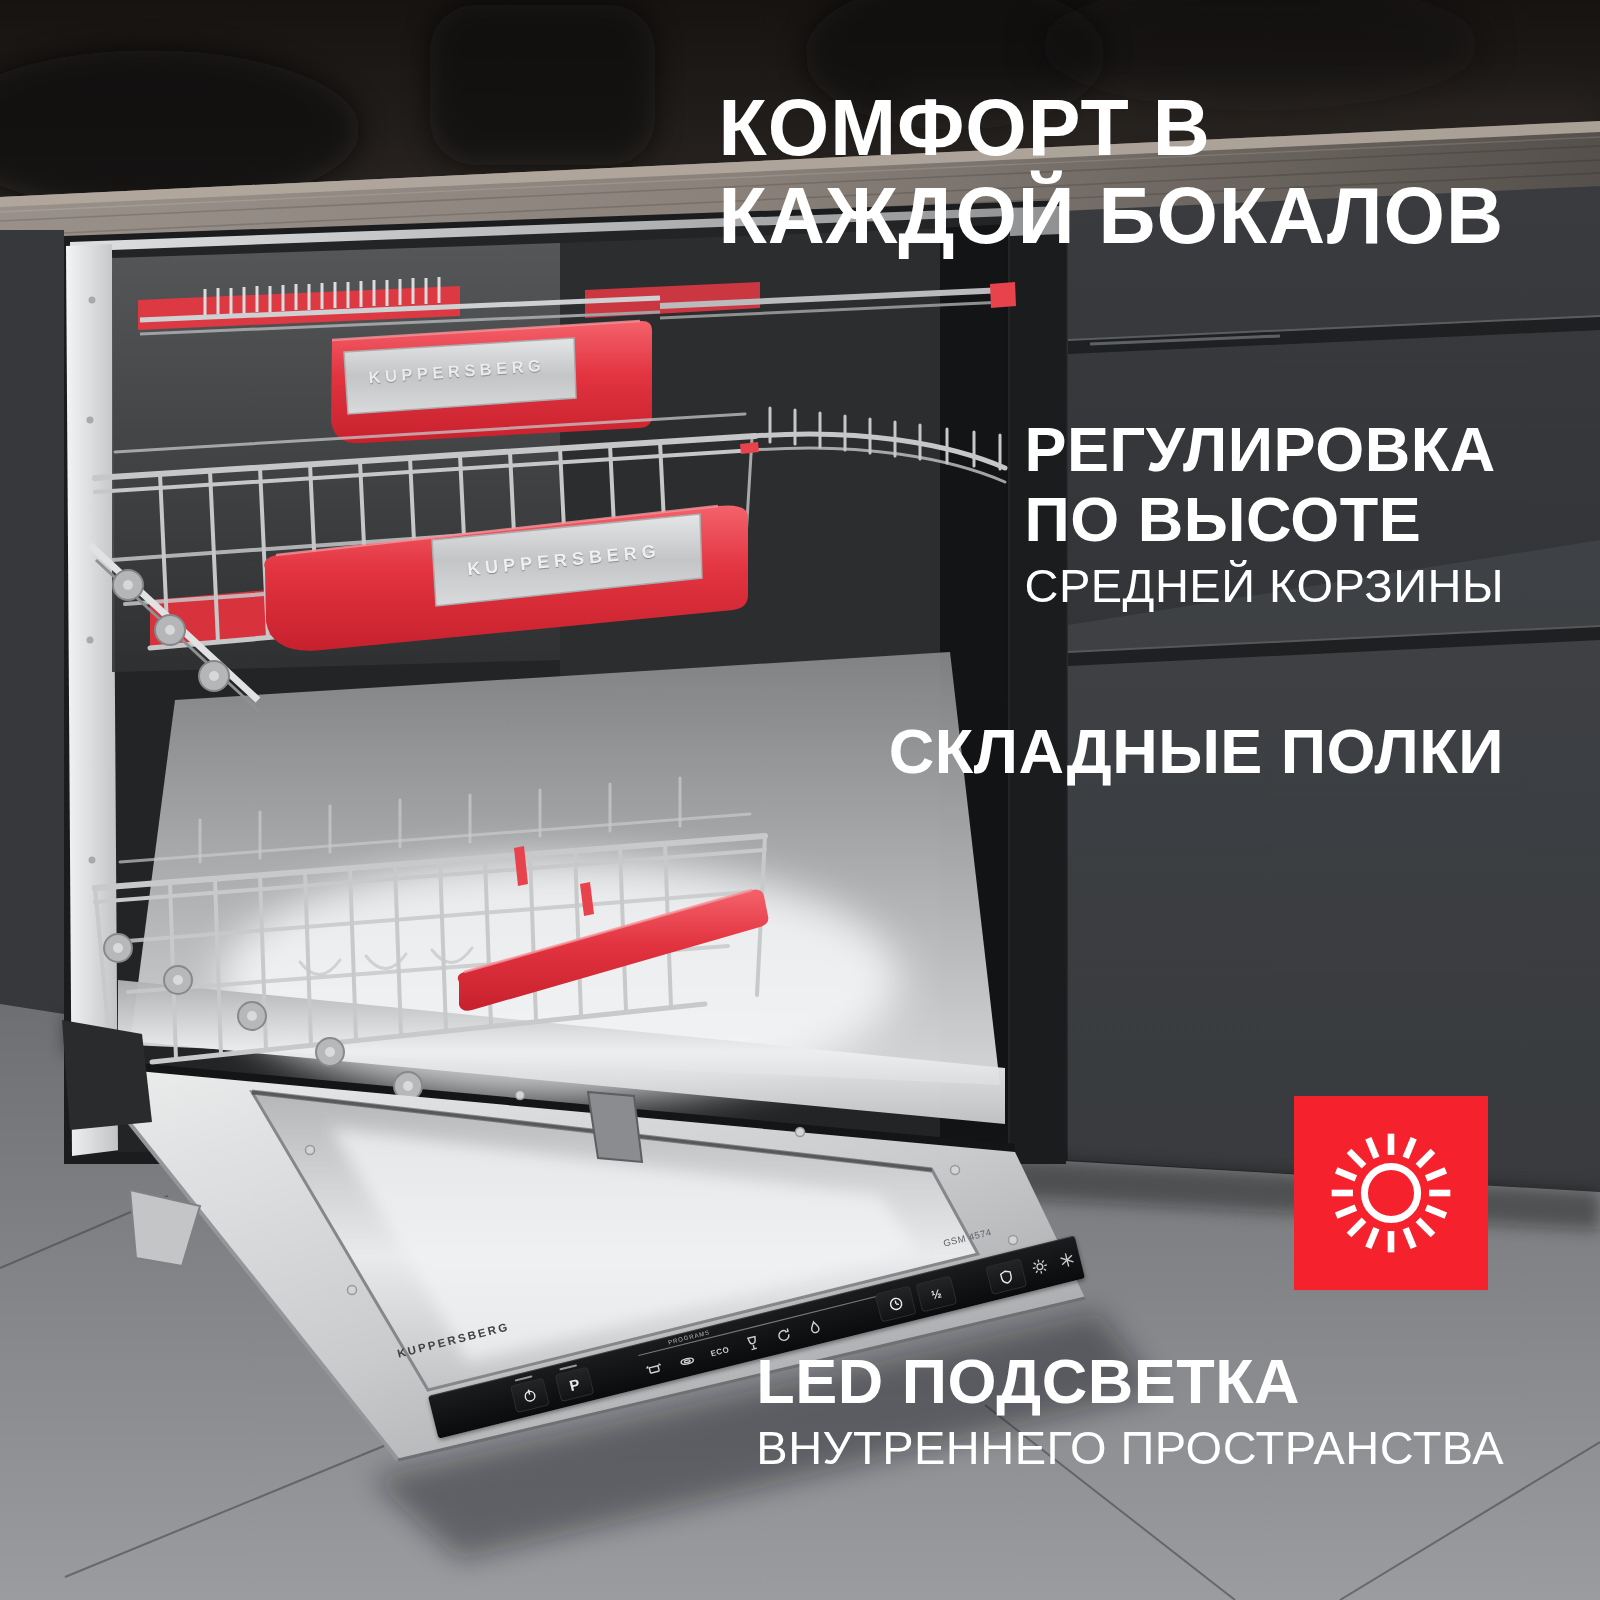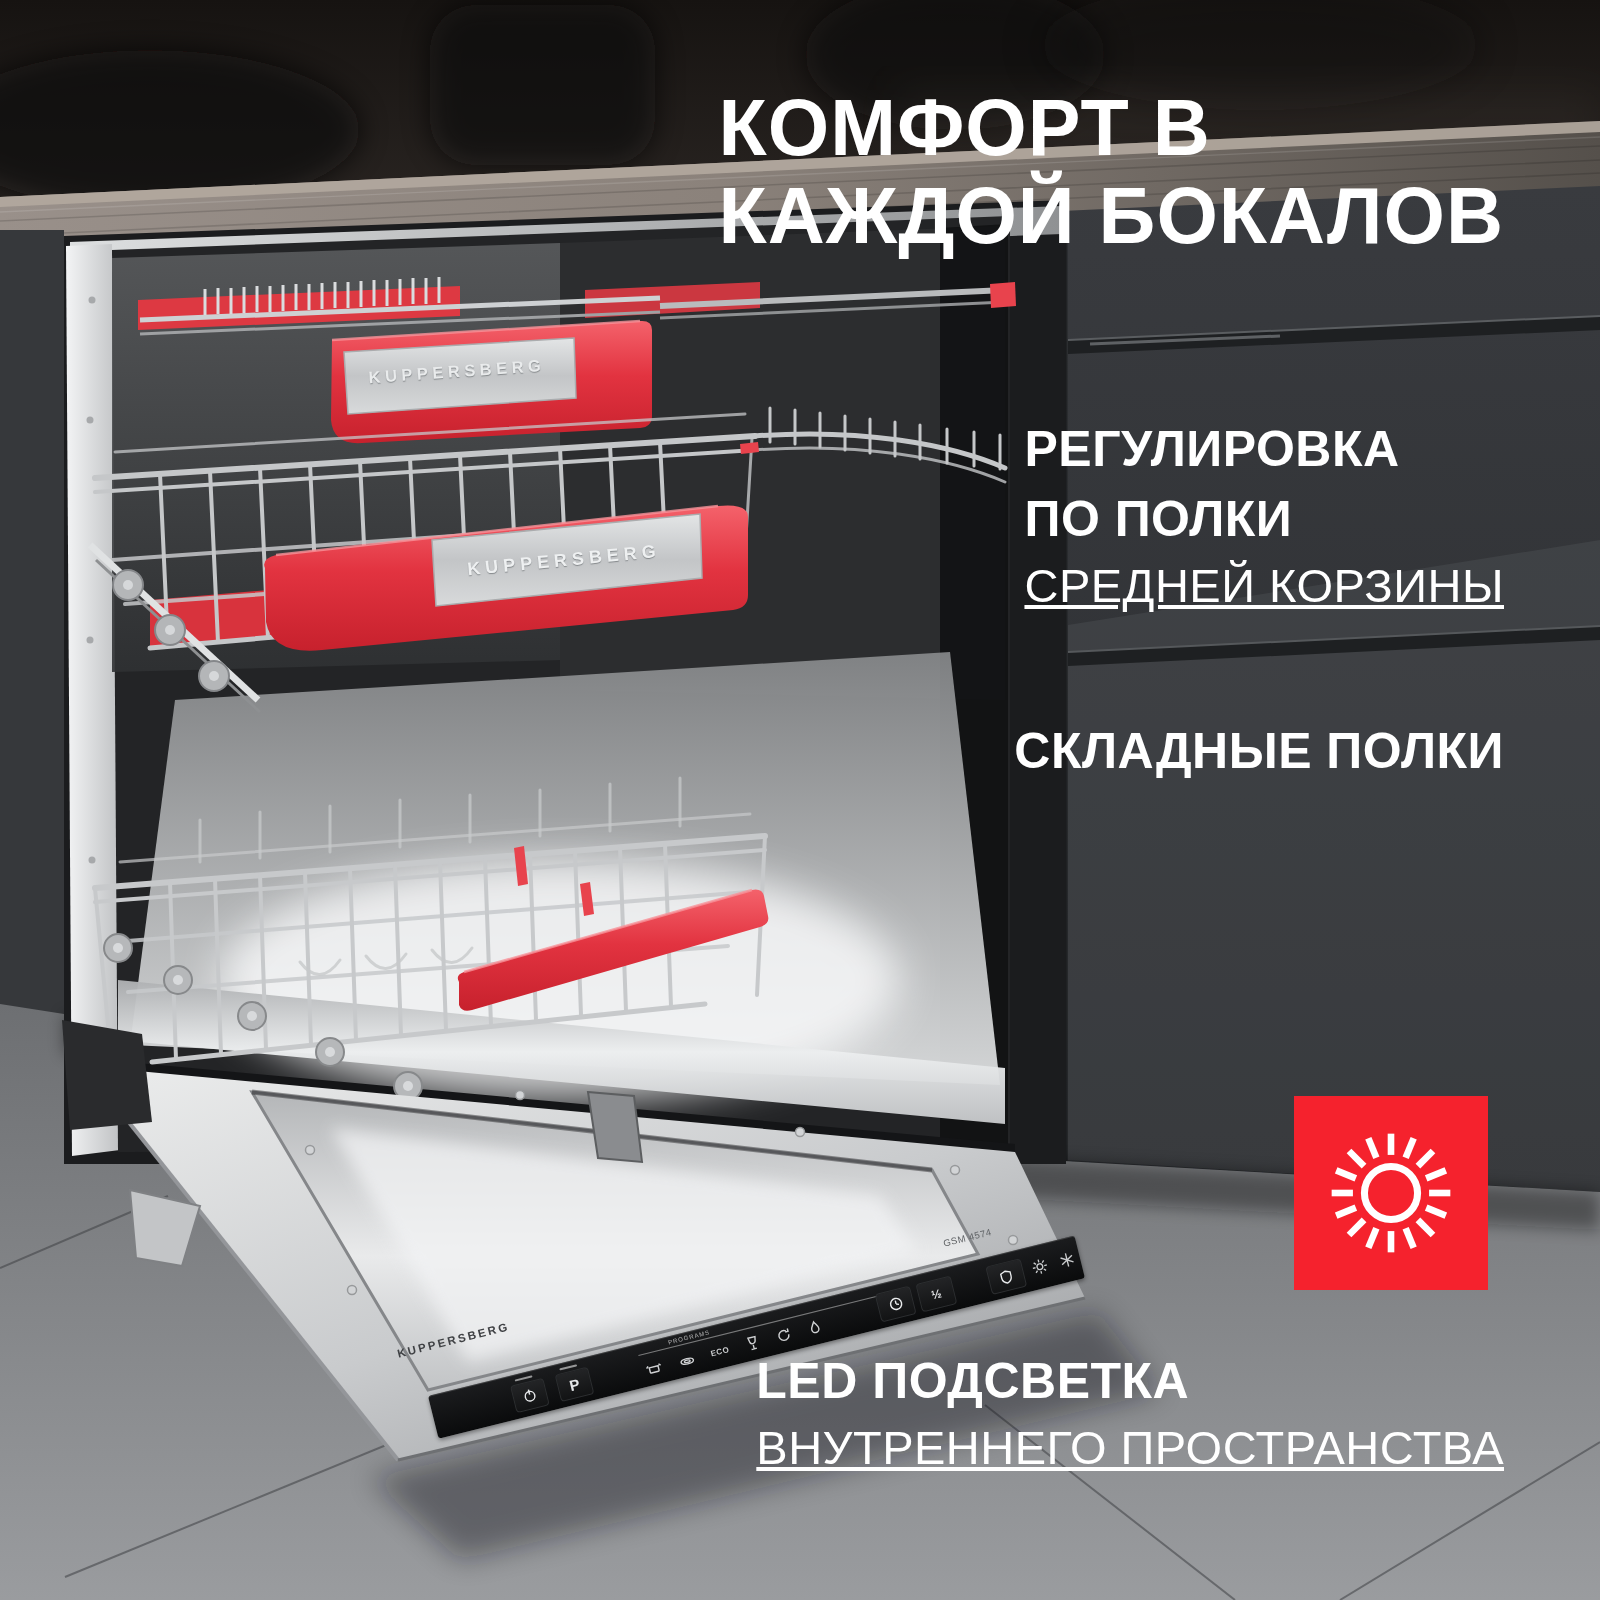--- a/index.html
+++ b/index.html
@@ -3,22 +3,22 @@
 <meta charset="utf-8">
 <style>
   html,body{margin:0;padding:0;background:#000;}
   #stage{position:relative;width:1600px;height:1600px;overflow:hidden;
          font-family:"Liberation Sans", sans-serif;background:#2e3033;}
   svg{display:block;}
   .abs{position:absolute;}
   
   .copy{position:absolute;right:96px;color:#fff;}
   .headline{top:84px;font-weight:bold;font-size:79px;line-height:88px;letter-spacing:1px;}
-  .feature .b{font-weight:bold;font-size:50px;line-height:70px;letter-spacing:.5px;}
-  .feature .l{font-weight:normal;font-size:47px;line-height:56px;letter-spacing:.5px;margin-top:4px;text-decoration:underline;}
+  .feature .b{font-weight:bold;font-size:63px;line-height:70px;letter-spacing:.5px;}
+  .feature .l{font-weight:normal;font-size:47px;line-height:56px;letter-spacing:.5px;margin-top:4px;}
   .f1{top:414px;}
   .f2{top:716px;}
   .f3{top:1346px;}
   
   .led-badge{left:1294px;top:1096px;width:194px;height:194px;background:#F5222D;
              display:flex;align-items:center;justify-content:center;}
   
   .plate-text{position:absolute;color:#eef0f1;font-weight:bold;text-align:center;
               text-shadow:0 1px 1px rgba(90,95,98,.6);}
   .plate-top{left:350px;top:362px;width:214px;font-size:16.5px;letter-spacing:4.5px;
@@ -365,21 +365,21 @@
   <div class="door-logo">KUPPERSBERG</div>
   <div class="model-label">GSM 4574</div>
 
   <div class="copy headline">
     <div>КОМФОРТ В</div>
     <div>КАЖДОЙ БОКАЛОВ</div>
   </div>
 
   <div class="copy feature f1">
     <div class="b">РЕГУЛИРОВКА</div>
-    <div class="b">ПО ПОЛКИ</div>
+    <div class="b">ПО ВЫСОТЕ</div>
     <div class="l">СРЕДНЕЙ КОРЗИНЫ</div>
   </div>
 
   <div class="copy feature f2">
     <div class="b">СКЛАДНЫЕ ПОЛКИ</div>
   </div>
 
   <div class="abs led-badge">
     <svg width="124" height="124" viewBox="0 0 140 140">
       <circle cx="70" cy="70" r="30" fill="none" stroke="#fff" stroke-width="8"></circle>

